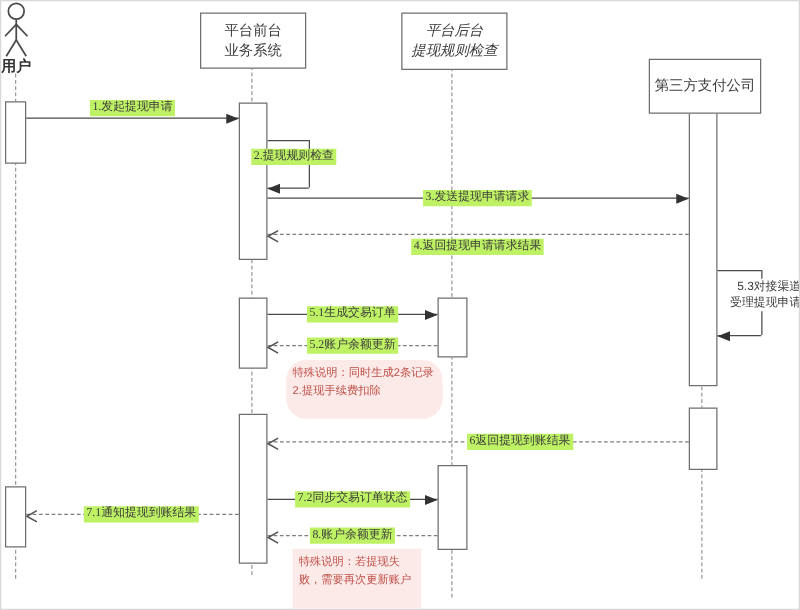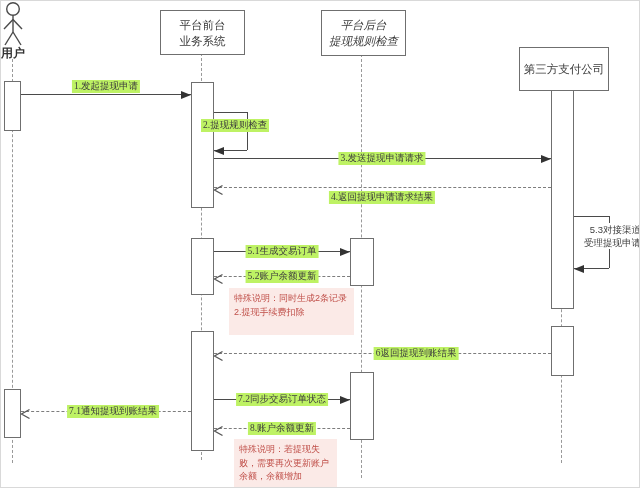--- a/index.html
+++ b/index.html
@@ -65,28 +65,27 @@
       <div class="box-line">平台前台</div>
       <div class="box-line">业务系统</div>
     </div>
     <div class="box" style="left: 320px; top: 9px; width: 83px; height: 44px; border-color: rgb(111, 111, 111); font-style: italic;">
       <div class="box-line">平台后台</div>
       <div class="box-line">提现规则检查</div>
     </div>
     <div class="box" style="left: 518px; top: 10px; width: 88px; height: 42px; border-color: rgb(111, 111, 111); margin-top: 36px;">
       <div class="box-line">第三方支付公司</div>
     </div>
-    <div class="note" style="left: 228px; top: 287px; width: 125px; height: 47px; background: rgb(251, 234, 231); color: rgb(192, 80, 74);">
+    <div class="note" style="left: 228px; top: 287px; width: 125px; height: 47px; background: rgb(251, 234, 231); color: rgb(192, 80, 74); border-radius: 16px;">
       <div class="note-line">特殊说明：同时生成2条记录</div>
       <div class="note-line">2.提现手续费扣除</div>
     </div>
     <div class="note" style="left: 233px; top: 438px; width: 103px; height: 48px; background: rgb(251, 234, 231); color: rgb(192, 80, 74);">
       <div class="note-line">特殊说明：若提现失</div>
       <div class="note-line">败，需要再次更新账户</div>
-      <div class="note-line">余额，余额增加</div>
     </div>
     <div class="mline solid" style="left: 20px; top: 93px; width: 170px; border-top-color: rgb(74, 74, 74);"></div>
     <div class="arrow-r" style="left: 180px; top: 90px;"></div>
     <div class="mlabel center" style="left: 105px; top: 79px;">1.发起提现申请</div>
     <div class="mline solid" style="left: 213px; top: 111px; width: 33px; border-top-color: rgb(74, 74, 74);"></div>
     <div class="vline" style="left: 246px; top: 111px; height: 38px;"></div>
     <div class="mline solid" style="left: 213px; top: 149px; width: 33px; border-top-color: rgb(74, 74, 74);"></div>
     <div class="arrow-l" style="left: 213px; top: 146px;"></div>
     <div class="mlabel" style="left: 200px; top: 118px;">2.提现规则检查</div>
     <div class="mline solid" style="left: 213px; top: 157px; width: 337px; border-top-color: rgb(74, 74, 74);"></div>

